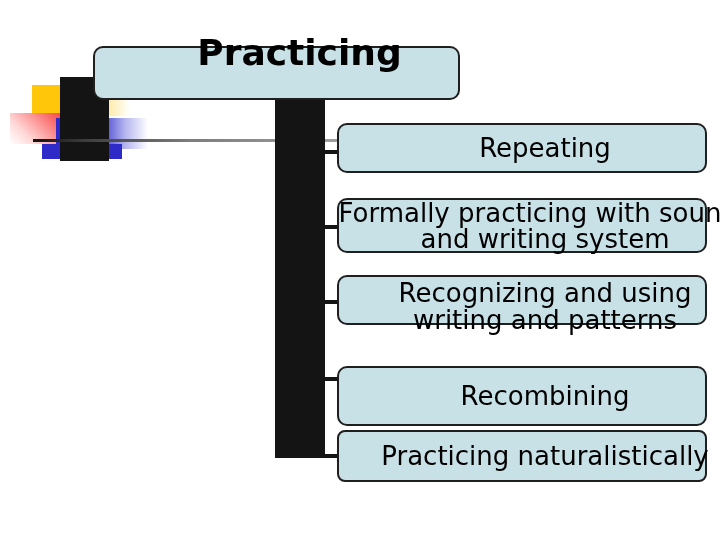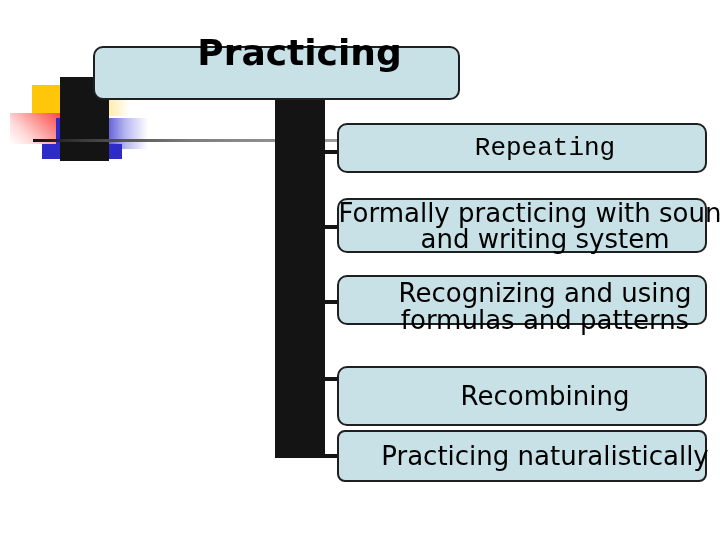--- a/index.html
+++ b/index.html
@@ -77,21 +77,21 @@
     overflow: visible;
   }
   .node-root .label {
     position: relative;
     top: -15px;
     font-family: "DejaVu Sans", "Liberation Sans", sans-serif;
     font-weight: bold;
     font-size: 36px;
     line-height: 40px;
   }
-  .node-c1 { left: 337px; top: 123px; width: 370px; height: 50px; font-family: Liberation Mono, monospace; }
+  .node-c1 { left: 337px; top: 123px; width: 370px; height: 50px; }
   .node-c2 { left: 337px; top: 198px; width: 370px; height: 55px; }
   .node-c2 .label { font-size: 26px; line-height: 26px; }
   .node-c3 { left: 337px; top: 275px; width: 370px; height: 50px; overflow: visible; }
   .node-c3 .label { transform: translateY(7px); }
   .node-c4 { left: 337px; top: 366px; width: 370px; height: 60px; }
   .node-c5 { left: 337px; top: 430px; width: 370px; height: 52px; border-radius: 8px; }
 </style>
 </head>
 <body>
 
@@ -115,20 +115,20 @@
 
 <div class="abs node node-c1">
   <span class="label">Repeating</span>
 </div>
 <div class="abs node node-c2">
   <span class="label">Formally practicing with sounds
 and writing system</span>
 </div>
 <div class="abs node node-c3">
   <span class="label">Recognizing and using
-formulas and patterns</span>
+writing and patterns</span>
 </div>
 <div class="abs node node-c4">
   <span class="label">Recombining</span>
 </div>
 <div class="abs node node-c5">
   <span class="label">Practicing naturalistically</span>
 </div>
 
 </body></html>

